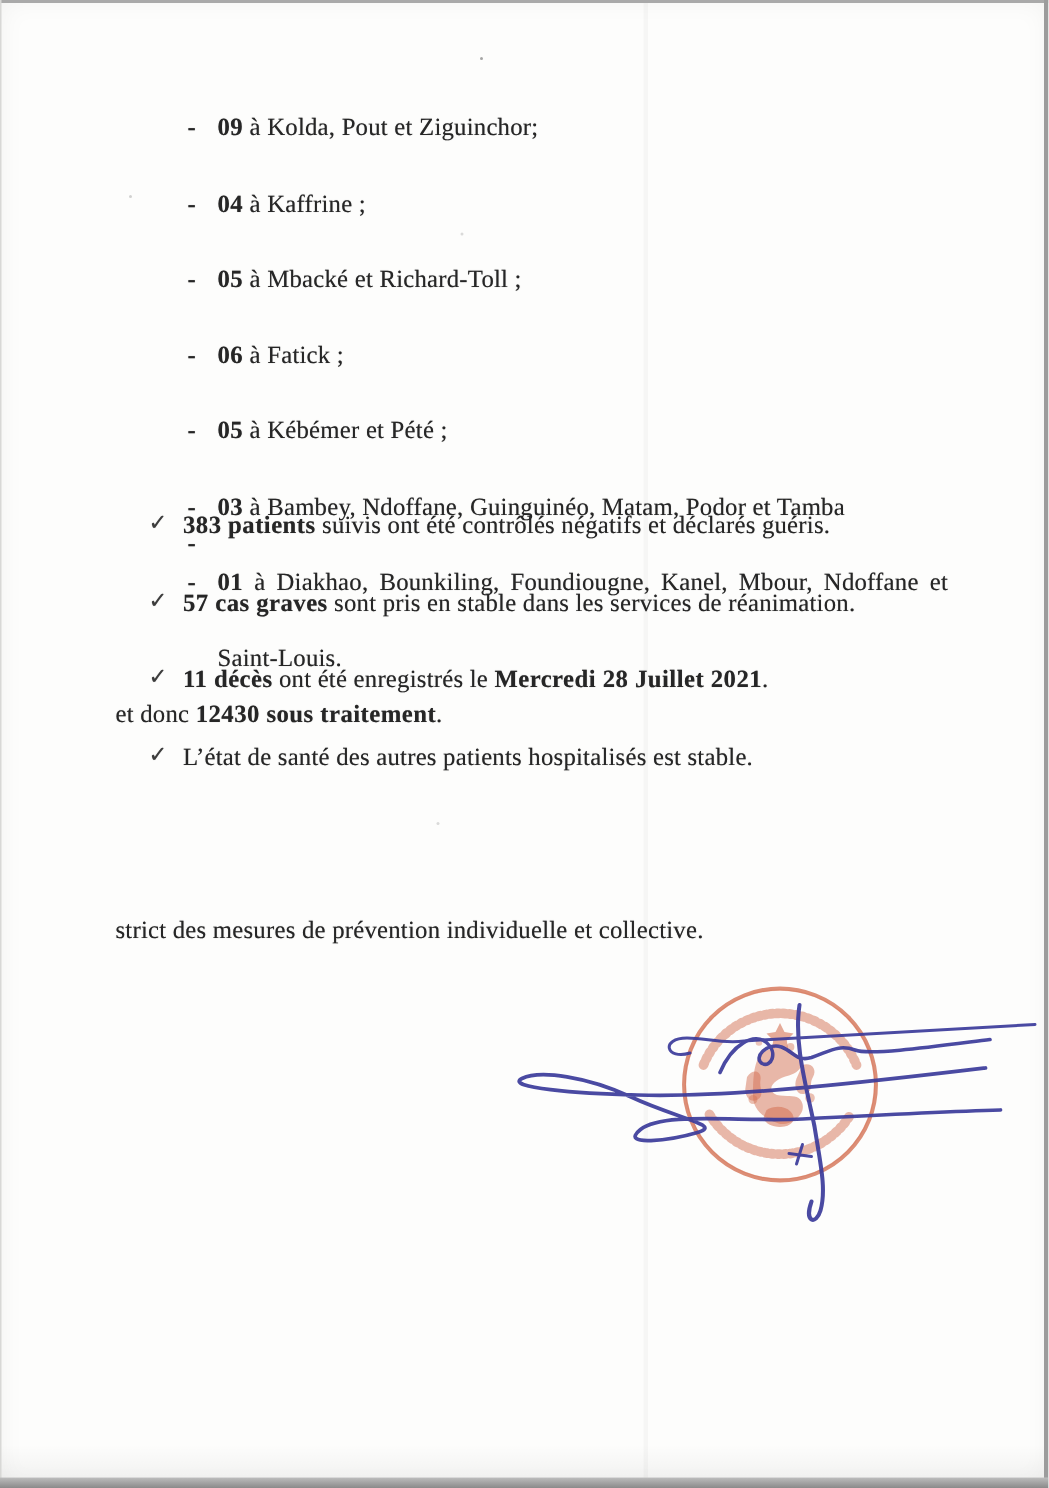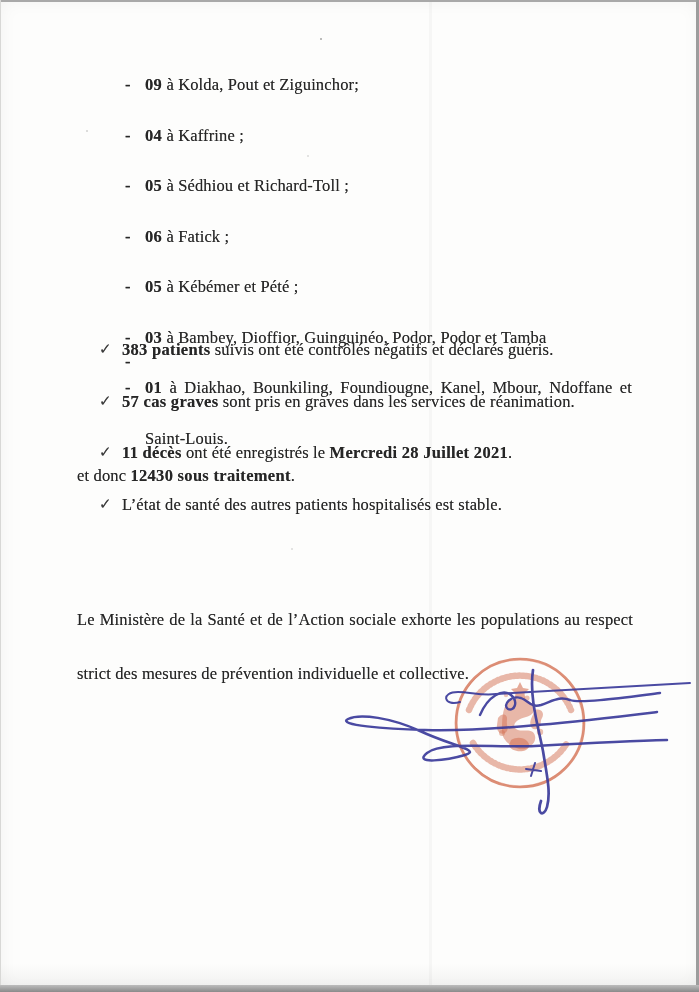--- a/index.html
+++ b/index.html
@@ -51,52 +51,52 @@
       <div class="item">
         <span class="bullet dash">-</span>
         <div class="line"><b>09</b><span> à Kolda, Pout et Ziguinchor;</span></div>
       </div>
       <div class="item">
         <span class="bullet dash">-</span>
         <div class="line"><b>04</b><span> à Kaffrine ;</span></div>
       </div>
       <div class="item">
         <span class="bullet dash">-</span>
-        <div class="line"><b>05</b><span> à Sédhiou et Richard-Toll ;</span></div>
+        <div class="line"><b>05</b><span> à Mbacké et Richard-Toll ;</span></div>
       </div>
       <div class="item">
         <span class="bullet dash">-</span>
         <div class="line"><b>06</b><span> à Fatick ;</span></div>
       </div>
       <div class="item">
         <span class="bullet dash">-</span>
         <div class="line"><b>05</b><span> à Kébémer et Pété ;</span></div>
       </div>
       <div class="item">
         <span class="bullet dash">-</span>
-        <div class="line"><b>03</b><span> à Bambey, Dioffior, Guinguinéo, Podor, Podor et Tamba</span></div>
+        <div class="line"><b>03</b><span> à Bambey, Ndoffane, Guinguinéo, Matam, Podor et Tamba</span></div>
       </div>
       <div class="item">
         <span class="bullet dash">-</span>
       </div>
       <div class="item">
         <span class="bullet dash">-</span>
         <div class="line j"><b>01</b><span> à Diakhao, Bounkiling, Foundiougne, Kanel, Mbour, Ndoffane et</span></div>
         <div class="line"><span>Saint-Louis.</span></div>
       </div>
     </div>
 
   <div id="check-list" class="tblock">
       <div class="item item-check">
         <span class="bullet check">✓</span>
         <div class="line"><b>383 patients</b><span> suivis ont été contrôlés négatifs et déclarés guéris.</span></div>
       </div>
       <div class="item item-check">
         <span class="bullet check">✓</span>
-        <div class="line"><b>57 cas graves</b><span> sont pris en graves dans les services de réanimation.</span></div>
+        <div class="line"><b>57 cas graves</b><span> sont pris en stable dans les services de réanimation.</span></div>
       </div>
       <div class="item item-check">
         <span class="bullet check">✓</span>
         <div class="line"><b>11 décès</b><span> ont été enregistrés le </span><b>Mercredi 28 Juillet 2021</b><span>.</span></div>
       </div>
       <div class="item item-check">
         <span class="bullet check">✓</span>
         <div class="line"><span>L’état de santé des autres patients hospitalisés est stable.</span></div>
       </div>
     </div>
@@ -105,21 +105,20 @@
       <div class="item item-plain" style="padding-left: 0px;">
         <div class="line"><span>et donc </span><b>12430 sous traitement</b><span>.</span></div>
       </div>
     </div>
   <div id="para-b" class="tblock para">
       <div class="item item-plain" style="padding-left: 0px;">
       </div>
     </div>
   <div id="para-c" class="tblock para">
       <div class="item item-plain" style="padding-left: 0px;">
-        <div class="line j"><span>Le Ministère de la Santé et de l’Action sociale exhorte les populations au respect</span></div>
         <div class="line"><span>strict des mesures de prévention individuelle et collective.</span></div>
       </div>
     </div>
 
   <svg class="sig-svg" viewBox="0 0 369 190">
 
     <g opacity="0.85" stroke="#cd5a37" fill="none" stroke-linecap="round">
       <circle cx="190" cy="83" r="64" stroke-width="2.6" opacity="0.8"></circle>
       <circle cx="190" cy="83" r="63" stroke-width="1" opacity="0.35"></circle>
 

